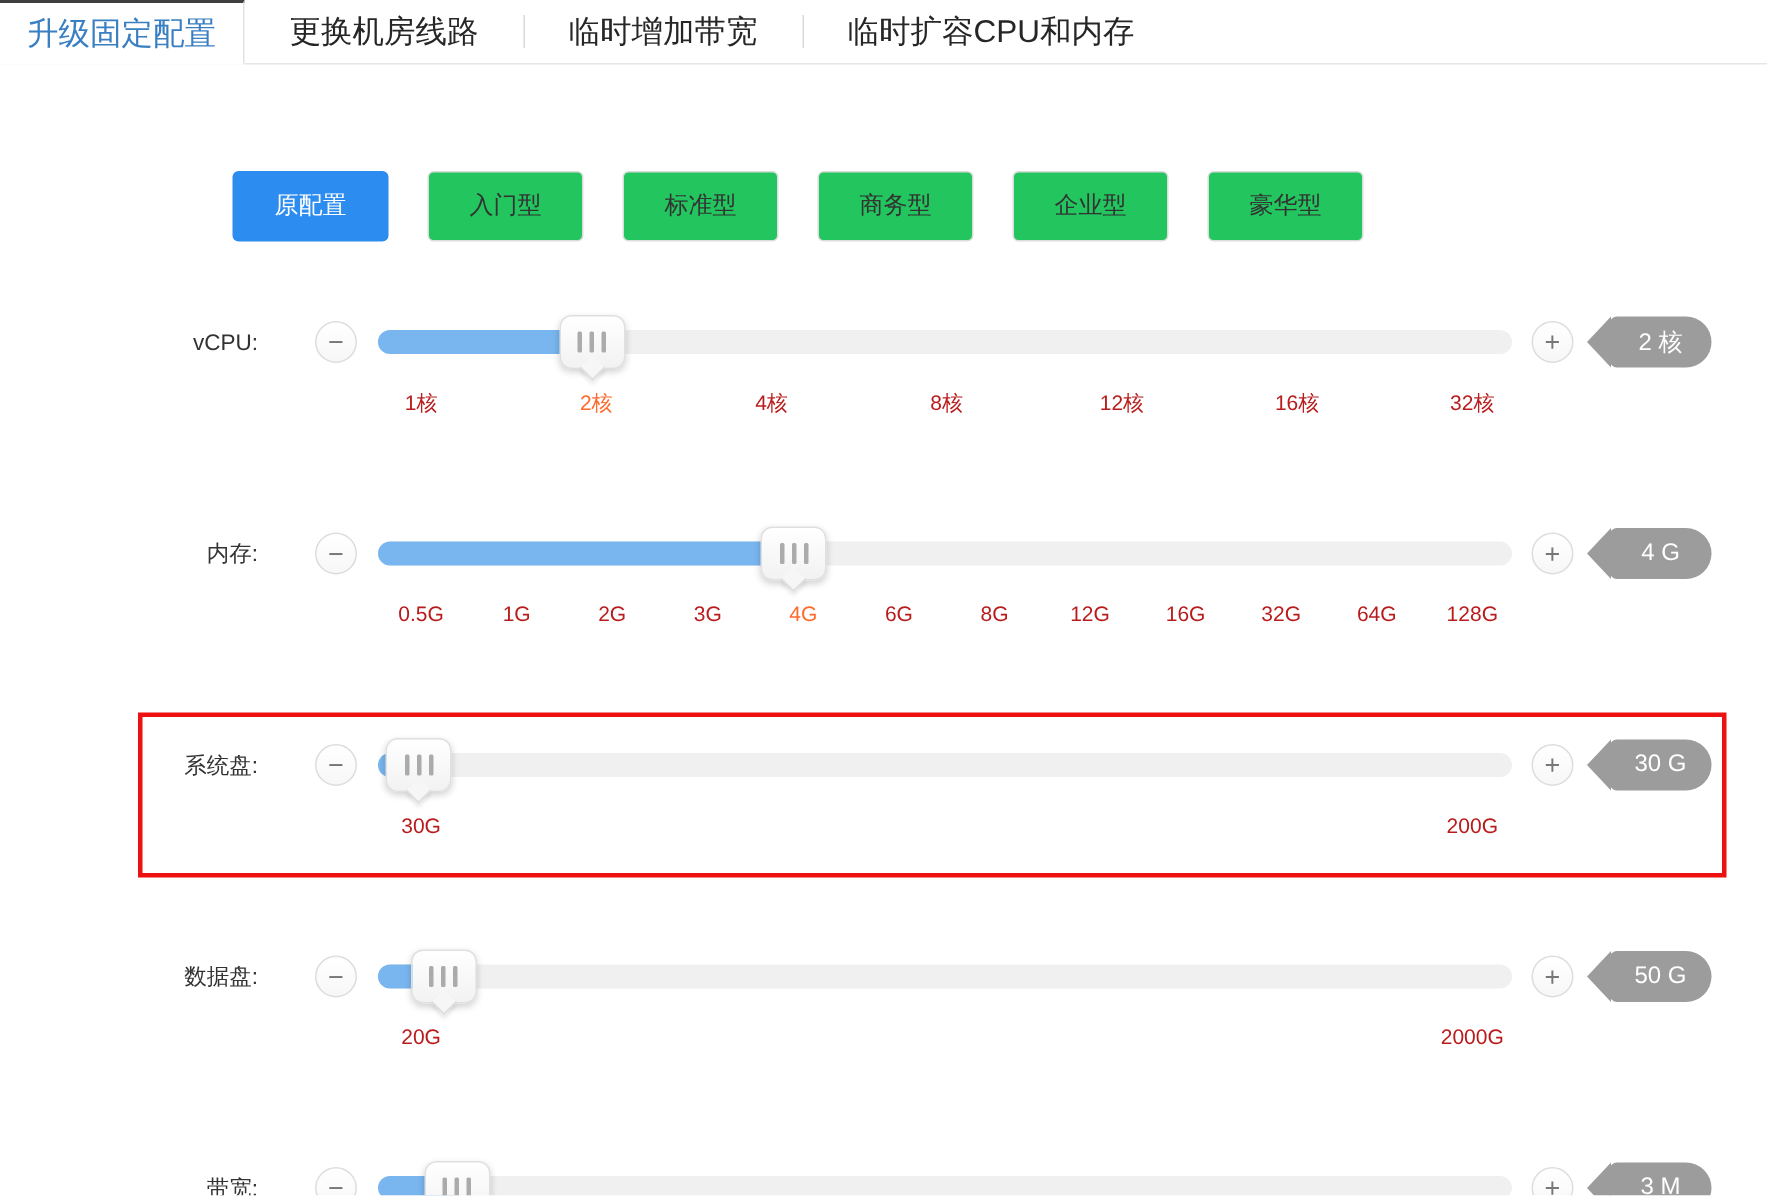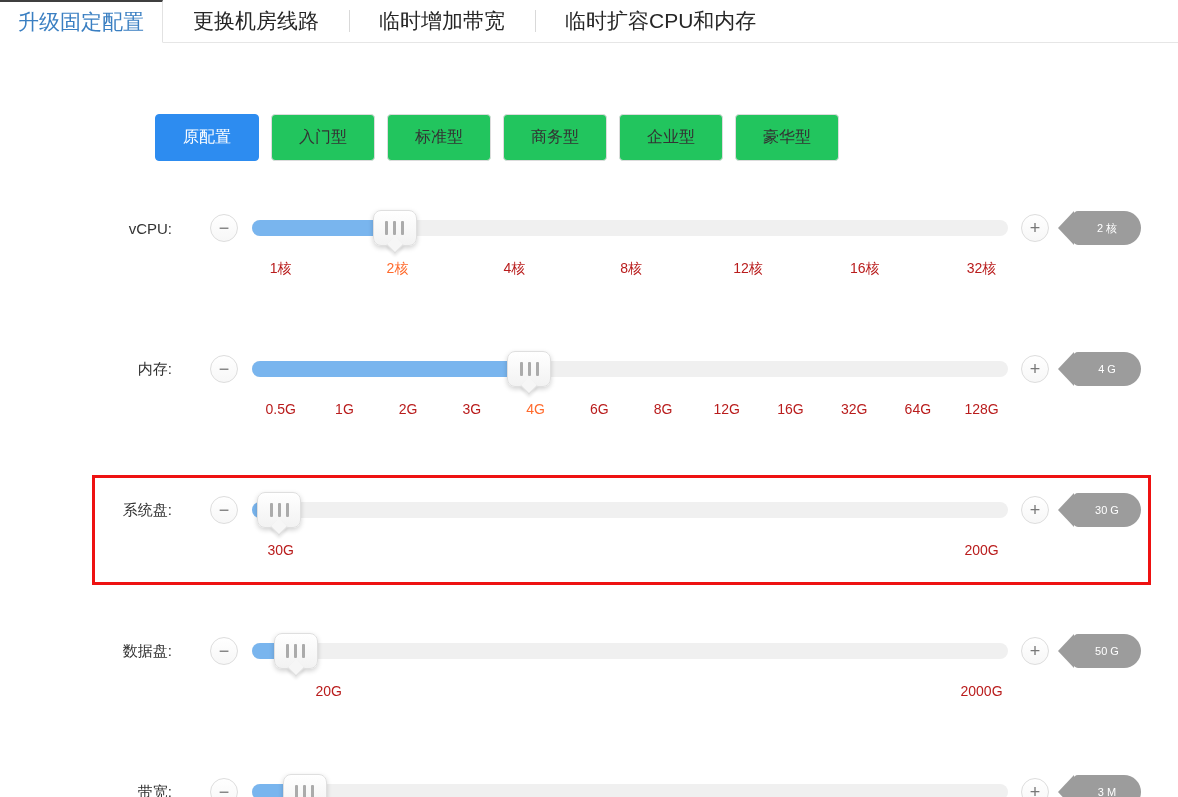--- a/index.html
+++ b/index.html
@@ -9,21 +9,21 @@
   
   .tabbar{display:flex;align-items:stretch;height:42px;border-bottom:1px solid #e6e6e6;}
   .tab{display:flex;align-items:center;justify-content:center;font-size:21px;color:#262626;
        padding:0 30px;cursor:pointer;position:relative;white-space:nowrap;}
   .tab.active{width:163px;padding:0;box-sizing:border-box;color:#3a7fc2;background:#fff;
        border-top:2px solid #3f3f3f;border-right:1px solid #e2e2e2;
        margin-bottom:-1px;border-bottom:1px solid #fff;}
   .tab.sep::before{content:"";position:absolute;left:0;top:10px;bottom:10px;width:1px;background:#d9d9d9;}
 
   
-  .presets{display:flex;gap:12px;margin:71px 0 0 155px;}
+  .presets{display:flex;gap:26px;margin:71px 0 0 155px;}
   .preset{width:104px;height:47px;box-sizing:border-box;border:1px solid #dcdcdc;border-radius:4px;
           background:#22c55e;color:#333;font-size:16px;display:flex;align-items:center;justify-content:center;
           cursor:pointer;font-family:inherit;}
   .preset.active{background:#2d8cf0;border-color:#2d8cf0;color:#fff;}
 
   
   .rows{margin-top:32px;}
   .config-row{position:relative;height:124px;padding:17px 37px 0 0;box-sizing:content-box;}
   .slider-line{display:flex;align-items:center;height:36px;}
   .row-label{width:172px;text-align:right;font-size:15px;color:#333;flex:0 0 auto;}
@@ -41,21 +41,21 @@
   .handle::after{content:"";position:absolute;left:50%;bottom:-6px;width:11px;height:11px;margin-left:-6px;
           background:#f6f6f6;border-right:1px solid #ddd;border-bottom:1px solid #ddd;
           transform:rotate(45deg);box-shadow:2px 2px 3px rgba(0,0,0,.10);}
   .grip-bar{width:3px;height:14px;background:#ababab;border-radius:1px;}
   .ticks{position:absolute;left:0;right:0;top:40px;height:18px;}
   .tick{position:absolute;transform:translateX(-50%);font-size:14px;color:#b91c1c;white-space:nowrap;}
   .tick.active{color:#ff6a2c;}
 
   
   .badge{position:relative;flex:0 0 auto;margin-left:24px;height:34px;min-width:68px;box-sizing:border-box;
-         background:#9c9c9c;color:#fff;font-size:11px;border-radius:5px 17px 17px 5px;
+         background:#9c9c9c;color:#fff;font-size:16px;border-radius:5px 17px 17px 5px;
          display:flex;align-items:center;justify-content:center;padding:0 10px;}
   .badge::before{content:"";position:absolute;left:-15px;top:0;width:0;height:0;
          border-top:17px solid transparent;border-bottom:17px solid transparent;border-right:16px solid #9c9c9c;}
 
   
   .config-row.highlighted .highlight-box{position:absolute;left:92px;right:27px;top:0;height:104px;
          border:3px solid #ee1111;pointer-events:none;z-index:3;}
 </style>
 </head>
 <body>
@@ -168,21 +168,21 @@
         <button class="step minus">−</button>
         <div class="track-wrap">
           <div class="track"></div>
           <div class="fill" style="width: 5.8%;"></div>
           <div class="handle" style="left: 5.8%;">
             <span class="grip-bar"></span>
               <span class="grip-bar"></span>
               <span class="grip-bar"></span>
           </div>
           <div class="ticks">
-              <span class="tick" style="left: 3.8%; margin-left: 48px;">20G</span>
+              <span class="tick" style="left: 3.8%;">20G</span>
               <span class="tick" style="left: 96.5%;">2000G</span>
             </div>
         </div>
         <button class="step plus">+</button>
         <div class="badge">50 G</div>
       </div>
     </div>
 
     <div class="config-row">
       <div class="slider-line">

